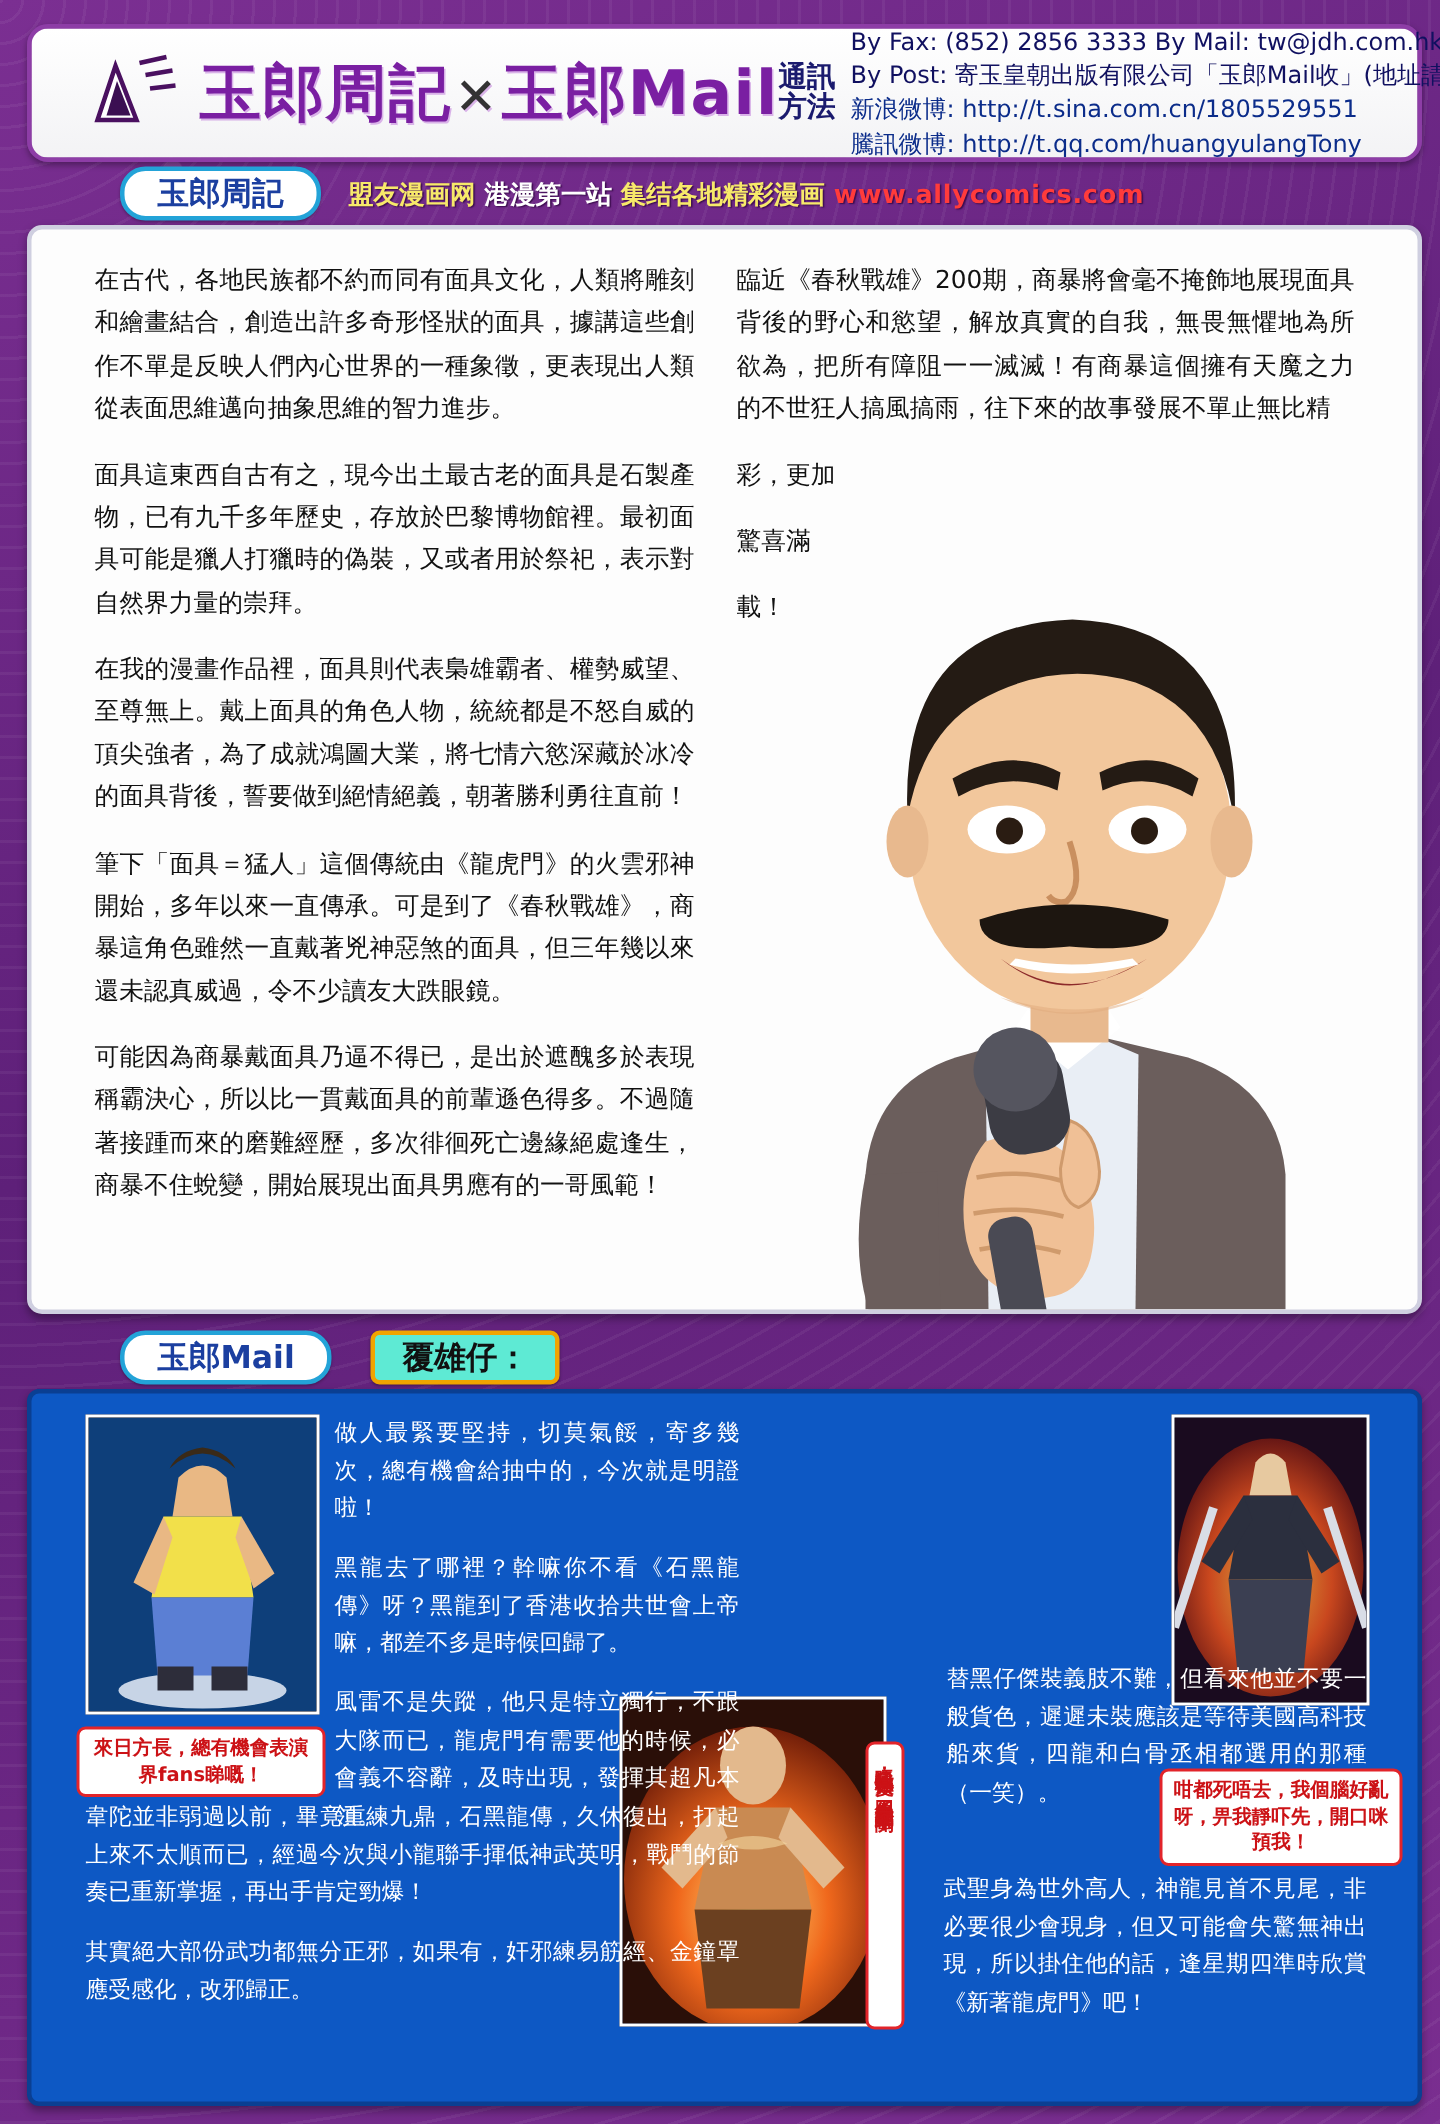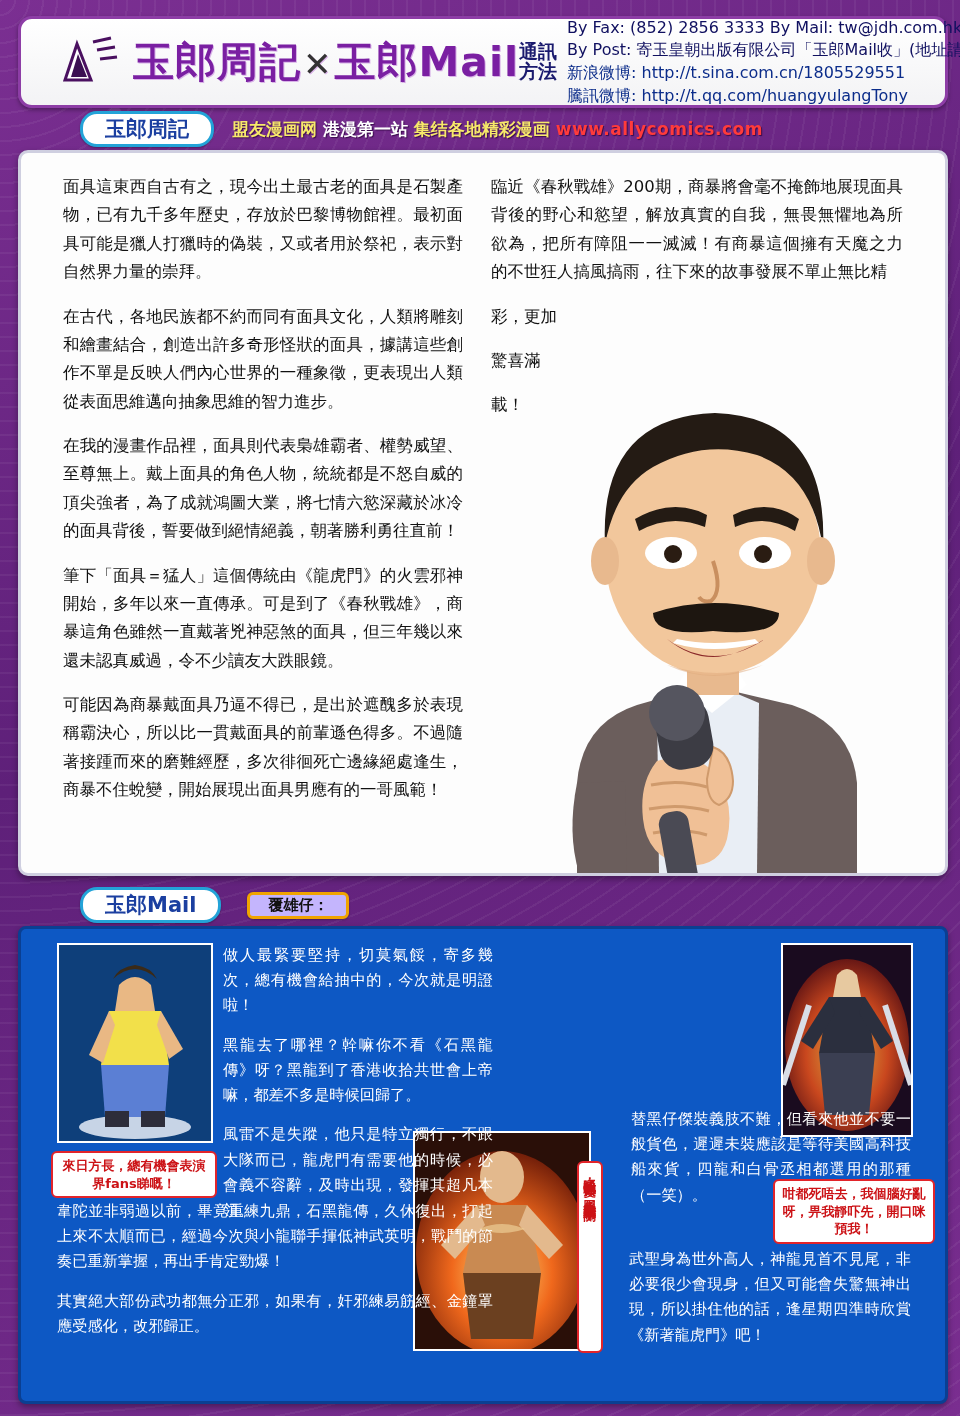--- a/index.html
+++ b/index.html
@@ -93,22 +93,22 @@
   .illus{
     position:absolute;right:18px;bottom:0px;width:420px;height:560px;
     z-index:2;
   }
   .illus svg{display:block}
 
   
   .band-2{top:888px;}
   .tag-mail{border-color:#23a3d8}
   .tag-name{
-    background:#c4b5fd;border:3px solid #f0a400;border-radius:6px;
-    color:#111;font-weight:bold;font-size:15px;padding:1px 18px;margin-left:26px;
+    background:#5eead4;border:3px solid #f0a400;border-radius:6px;
+    color:#111;font-weight:bold;font-size:21px;padding:1px 18px;margin-left:26px;
     box-shadow:0 1px 2px rgba(0,0,0,.3);white-space:nowrap;
   }
 
   
   .panel-mail{
     position:absolute;left:18px;top:926px;width:924px;height:472px;
     background:#0d58c4;border:3px solid #0a3f92;border-radius:8px;
     box-shadow:0 3px 6px rgba(0,0,0,.35);
     overflow:hidden;
   }
@@ -185,22 +185,22 @@
       <span>盟友漫画网</span>
       <span class="w">港漫第一站</span>
       <span>集结各地精彩漫画</span>
       <span class="r">www.allycomics.com</span>
     </div>
   </div>
 
   <div class="panel-article">
 
     <div class="col col-left">
+      <p>在古代，各地民族都不約而同有面具文化，人類將雕刻和繪畫結合，創造出許多奇形怪狀的面具，據講這些創作不單是反映人們內心世界的一種象徵，更表現出人類從表面思維邁向抽象思維的智力進步。</p>
       <p>面具這東西自古有之，現今出土最古老的面具是石製產物，已有九千多年歷史，存放於巴黎博物館裡。最初面具可能是獵人打獵時的偽裝，又或者用於祭祀，表示對自然界力量的崇拜。</p>
-      <p>在古代，各地民族都不約而同有面具文化，人類將雕刻和繪畫結合，創造出許多奇形怪狀的面具，據講這些創作不單是反映人們內心世界的一種象徵，更表現出人類從表面思維邁向抽象思維的智力進步。</p>
       <p>在我的漫畫作品裡，面具則代表梟雄霸者、權勢威望、至尊無上。戴上面具的角色人物，統統都是不怒自威的頂尖強者，為了成就鴻圖大業，將七情六慾深藏於冰冷的面具背後，誓要做到絕情絕義，朝著勝利勇往直前！</p>
       <p>筆下「面具＝猛人」這個傳統由《龍虎門》的火雲邪神開始，多年以來一直傳承。可是到了《春秋戰雄》，商暴這角色雖然一直戴著兇神惡煞的面具，但三年幾以來還未認真威過，令不少讀友大跌眼鏡。</p>
       <p>可能因為商暴戴面具乃逼不得已，是出於遮醜多於表現稱霸決心，所以比一貫戴面具的前輩遜色得多。不過隨著接踵而來的磨難經歷，多次徘徊死亡邊緣絕處逢生，商暴不住蛻變，開始展現出面具男應有的一哥風範！</p>
     </div>
 
     <div class="col col-right">
       <p>臨近《春秋戰雄》200期，商暴將會毫不掩飾地展現面具背後的野心和慾望，解放真實的自我，無畏無懼地為所欲為，把所有障阻一一滅滅！有商暴這個擁有天魔之力的不世狂人搞風搞雨，往下來的故事發展不單止無比精</p>
       <p class="narrow2">彩，更加</p>
       <p class="narrow2">驚喜滿</p>
       <p class="narrow2">載！</p>

